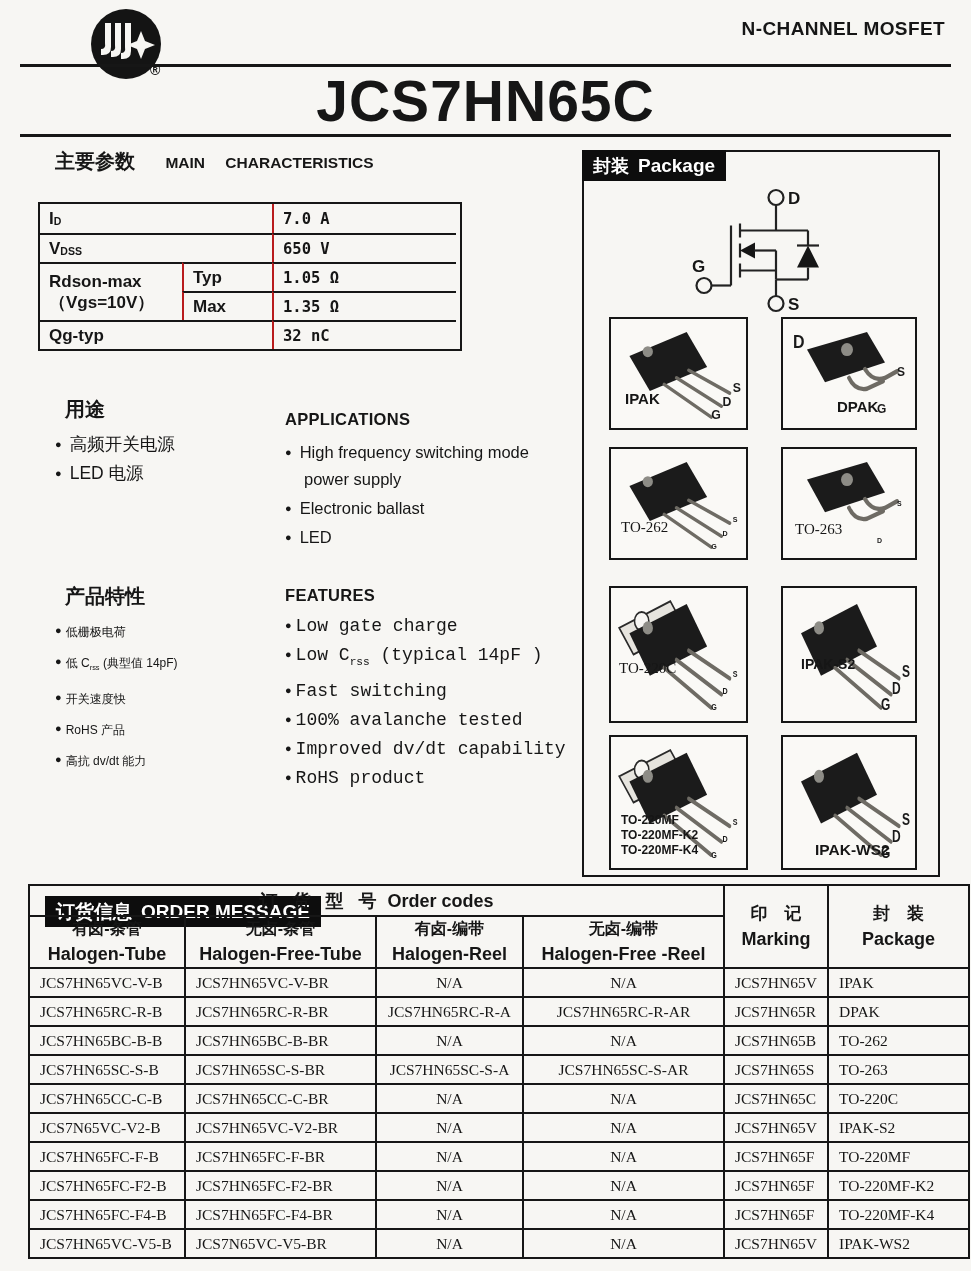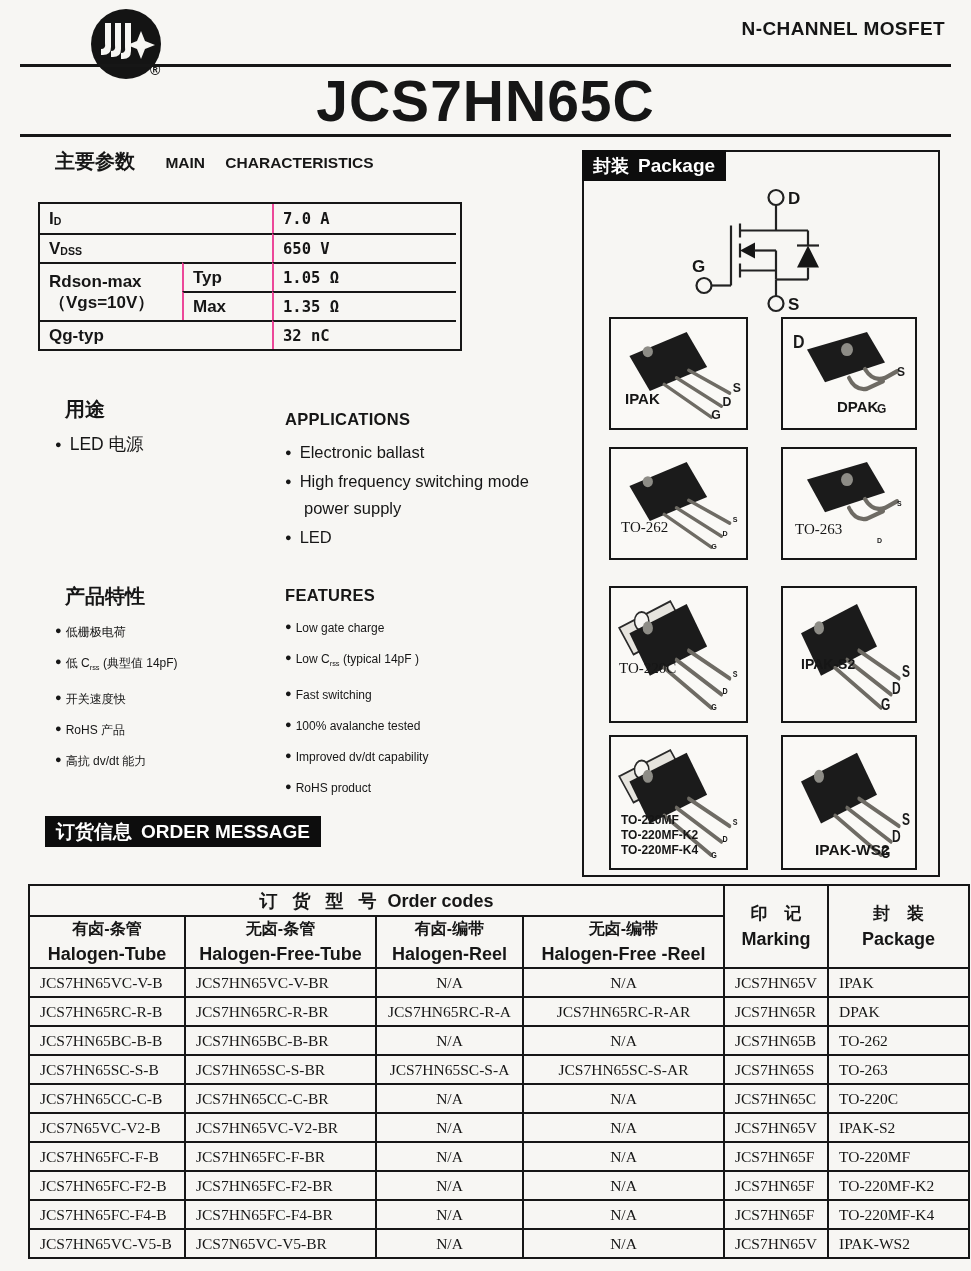--- a/index.html
+++ b/index.html
@@ -19,21 +19,21 @@
   .doc-title{left:0;top:68px;width:100%;text-align:center;font-size:57px;font-weight:bold;letter-spacing:1px;}
 
   
   .sec-head{left:55px;top:148px;}
   .sec-head .cn{font-size:20px;font-weight:bold;}
   .sec-head .en{font-size:15.5px;font-weight:bold;margin-left:26px;word-spacing:16px;}
 
   
   .main-table{left:38px;top:202px;width:420px;border:2px solid #161616;display:grid;
               grid-template-columns:142px 90px 184px;grid-auto-rows:29px;}
-  .mt-cell{border-top:2px solid #161616;border-left:2px solid #ec4899;display:flex;
+  .mt-cell{border-top:2px solid #161616;border-left:2px solid #b91c1c;display:flex;
            align-items:center;padding-left:9px;font-weight:bold;font-size:17px;box-sizing:border-box;}
   .mt-cell sub{font-size:62%;transform:translateY(2px);}
   .mt-cell.rt{border-top:none;}
   .mt-cell.lc{border-left:none;}
   .mt-val{font-family:"DejaVu Sans Mono",monospace;font-size:15.5px;}
   .mt-rdson{grid-row:3/5;grid-column:1;flex-direction:column;align-items:flex-start;justify-content:center;line-height:21px;}
   .mt-c3{grid-column:3;}
   .mt-span2{grid-column:1/3;}
 
   
@@ -43,21 +43,21 @@
   .blist.tight li::before{margin-right:4px;}
   .h-cn{font-size:20px;font-weight:bold;margin:0 0 9px 10px;}
   .h-en{font-size:16.5px;font-weight:bold;margin:0 0 10px 0;letter-spacing:.3px;}
   .apps-cn{left:55px;top:396px;width:220px;}
   .apps-cn li{font-size:17.5px;line-height:24px;margin-bottom:5px;}
   .apps-en{left:285px;top:410px;width:258px;}
   .apps-en li{font-size:16.5px;line-height:27px;margin-bottom:2px;}
   .feat-cn{left:55px;top:583px;width:245px;}
   .feat-cn li{font-size:12px;line-height:22px;margin-bottom:7px;}
   .feat-en{left:285px;top:586px;width:285px;}
-  .feat-en li{font-size:12px;line-height:22px;margin-bottom:7px;}
+  .feat-en li{font-size:18px;line-height:22px;margin-bottom:7px;font-family:Liberation Mono, monospace;}
   .blist sub{font-size:62%;}
 
   
   .pkg-panel{left:563px;top:150px;width:358px;height:727px;border:2px solid #161616;box-sizing:border-box;margin-left:19px;}
   .black-chip{background:#0d0d0d;color:#fff;display:inline-flex;align-items:center;gap:9px;
               padding:0 11px;height:31px;font-weight:bold;}
   .pkg-chip{position:absolute;left:-2px;top:-2px;}
   .pkg-chip .cn{font-size:18px;}
   .pkg-chip .en{font-size:19px;}
   .mosfet{position:absolute;left:92px;top:32px;width:200px;height:138px;}
@@ -94,21 +94,21 @@
   .box-0 .pkg-labels{left:14px;bottom:20px;font-size:15px;font-weight:bold;}
   .box-1 .pkg-labels{left:54px;bottom:12px;font-size:15px;font-weight:bold;}
   .box-2 .pkg-labels{left:10px;bottom:22px;font-size:15px;font-family:"Liberation Serif",serif;}
   .box-3 .pkg-labels{left:12px;bottom:20px;font-size:15px;font-family:"Liberation Serif",serif;}
   .box-4 .pkg-labels{left:8px;bottom:44px;font-size:15px;font-family:"Liberation Serif",serif;}
   .box-5 .pkg-labels{left:18px;bottom:48px;font-size:14px;font-weight:bold;}
   .box-6 .pkg-labels{left:10px;bottom:10px;font-size:12px;font-weight:bold;line-height:15px;}
   .box-7 .pkg-labels{left:32px;bottom:8px;font-size:15.5px;font-weight:bold;}
 
   
-  .order-chip{left:45px;top:816px;}
+  .order-chip{left:45px;top:896px;}
   .order-chip .cn{font-size:19px;}
   .order-chip .en{font-size:19px;}
   .order-table{left:28px;top:884px;width:940px;border-collapse:collapse;table-layout:fixed;}
   .order-table th,.order-table td{border:2px solid #161616;padding:0;box-sizing:border-box;}
   .order-table .h1 th{height:31px;font-size:18px;font-weight:bold;}
   .oc-group .cn{letter-spacing:5px;margin-right:6px;}
   .order-table .h2 th{height:48px;}
   .h2 .cn,.vhead .cn{font-size:16px;font-weight:bold;line-height:24px;}
   .h2 .en,.vhead .en{font-size:18px;font-weight:bold;line-height:26px;}
   .vhead .cn{font-size:17px;}
@@ -160,28 +160,29 @@
     <div class="mt-cell mt-c3 mt-val" style="grid-row:3;">1.05 Ω</div>
     <div class="mt-cell" style="grid-column:2;grid-row:4;">Max</div>
     <div class="mt-cell mt-c3 mt-val" style="grid-row:4;">1.35 Ω</div>
     <div class="mt-cell lc mt-span2" style="grid-row:5;">Qg-typ</div>
     <div class="mt-cell mt-c3 mt-val" style="grid-row:5;">32 nC</div>
   </div>
 
   <div class="abs apps-cn">
     <div class="h-cn">用途</div>
     <ul class="blist">
+        <li>高频开关电源</li>
         <li>LED 电源</li>
       </ul>
   </div>
   <div class="abs apps-en">
     <div class="h-en">APPLICATIONS</div>
     <ul class="blist">
+        <li>High frequency switching mode power supply</li>
         <li>Electronic ballast</li>
-        <li>High frequency switching mode power supply</li>
         <li>LED</li>
       </ul>
   </div>
 
   <div class="abs feat-cn">
     <div class="h-cn">产品特性</div>
     <ul class="blist tight">
         <li><span>低栅极电荷</span></li>
         <li><span>低 C</span><sub>rss</sub><span> (典型值 14pF)</span></li>
         <li><span>开关速度快</span></li>

